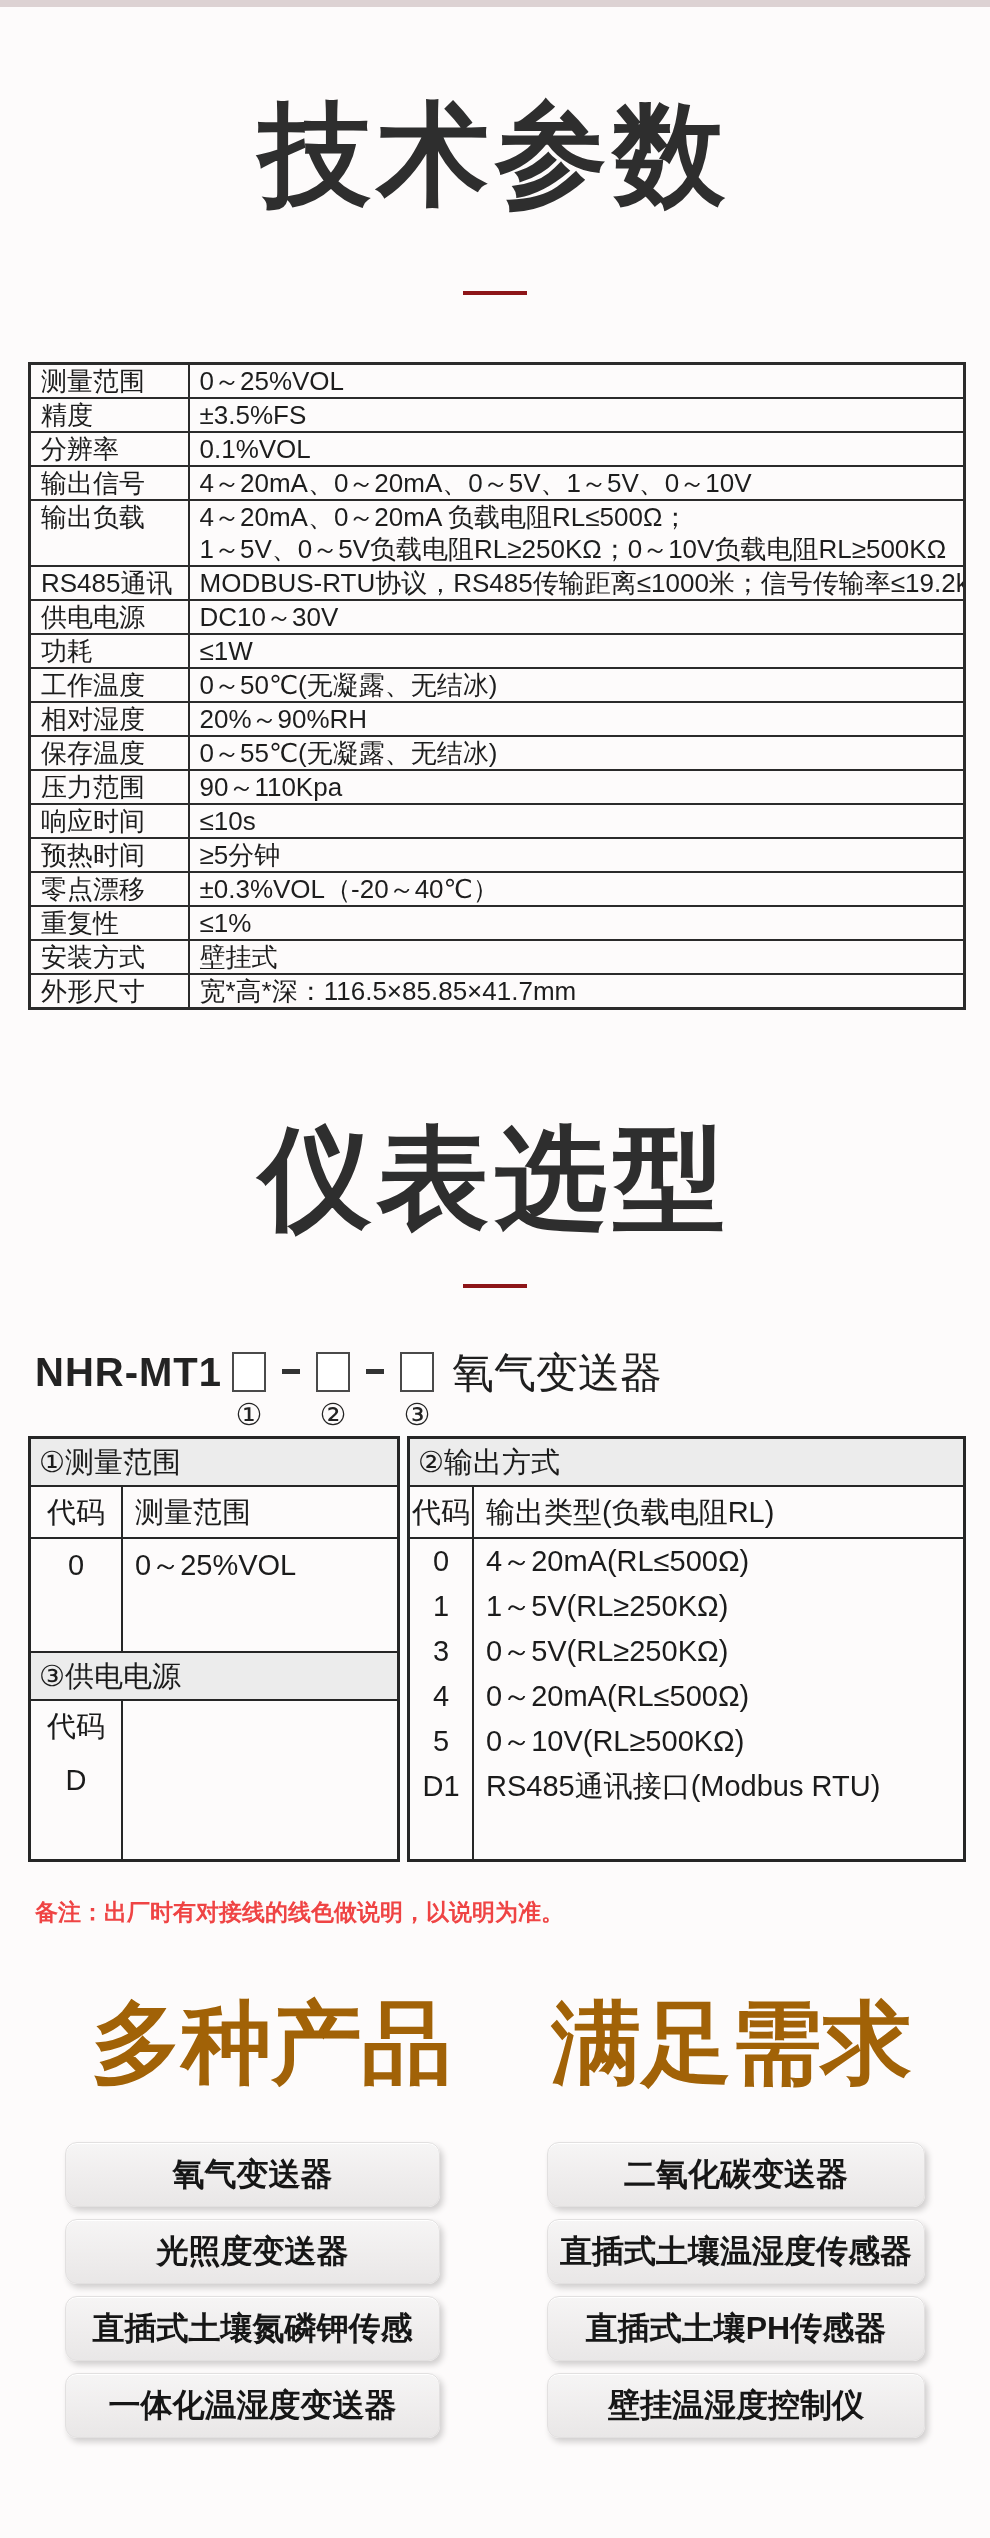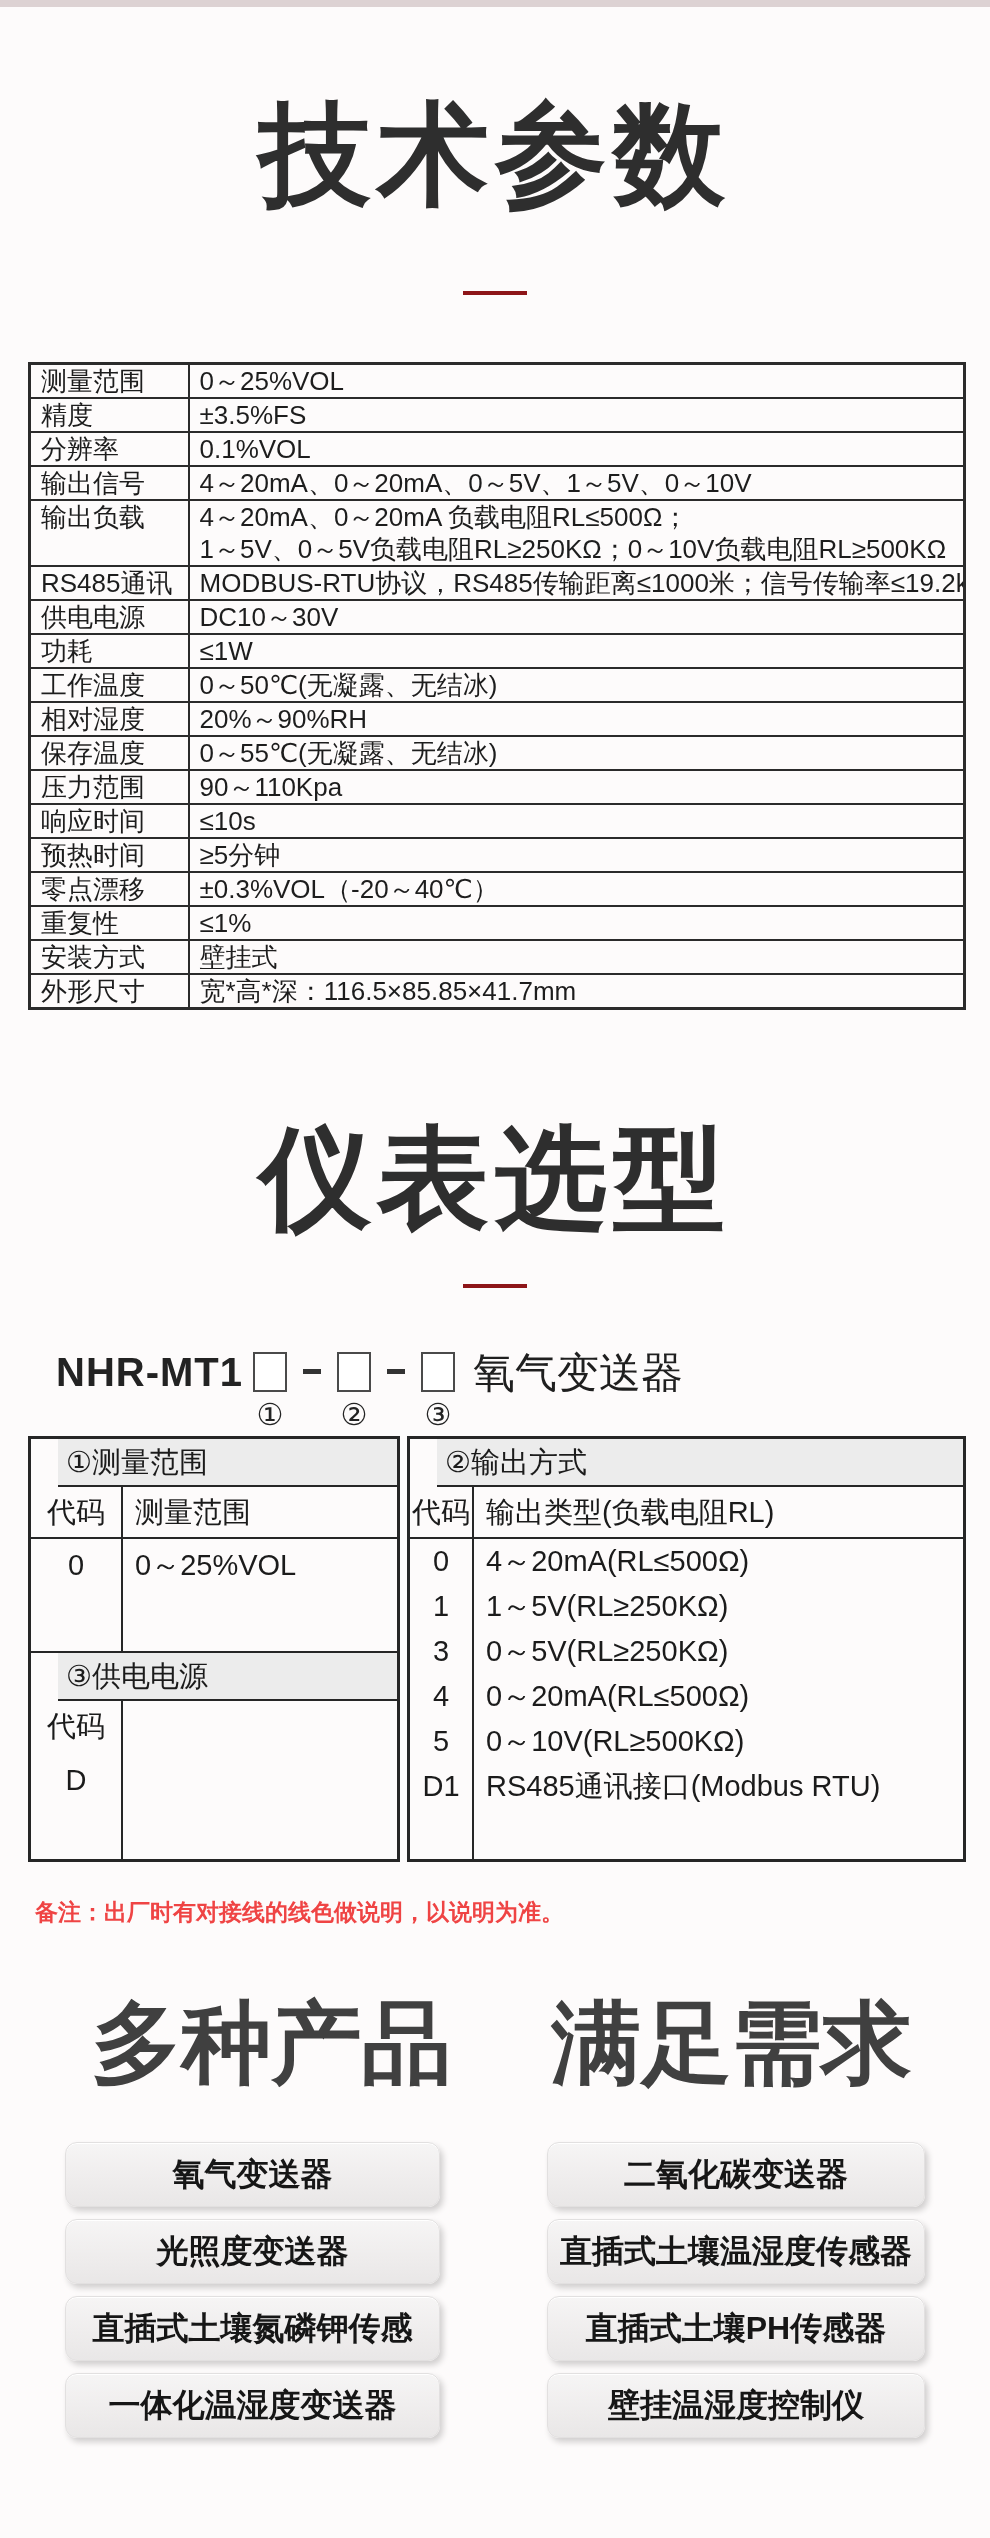--- a/index.html
+++ b/index.html
@@ -23,52 +23,52 @@
                border-collapse:collapse; table-layout:fixed;
                border:3px solid #2b2b2b; font-size:26px; font-weight:500; color:#1d1d1d; }
   table.spec td { border:2px solid #2b2b2b; height:32px; line-height:32px;
                   padding:0 10px; white-space:nowrap; overflow:hidden; }
   table.spec td.lbl { width:159px; }
   table.spec td .v2 { display:block; line-height:32px; }
   table.spec tr.twoline td { height:64px; }
   table.spec tr.twoline td.lbl { vertical-align:top; }
 
   
-  .model { position:absolute; top:1350px; left:35px; display:flex; align-items:flex-start;margin-left:21px; }
+  .model { position:absolute; top:1350px; left:35px; display:flex; align-items:flex-start; }
   .model .prefix { font-size:40px; font-weight:700; letter-spacing:1px; line-height:44px; color:#232323; margin-right:10px; }
   .slot { display:flex; flex-direction:column; align-items:center; }
   .slot .box { width:34px; height:40px; border:2px solid #4a4a4a; background:#fff; margin-top:2px; }
   .slot .num { font-size:30px; color:#232323; margin-top:8px; line-height:30px; }
   .model .dash { width:18px; height:5px; background:#333; margin:19px 16px 0 16px; }
   .model .suffix { font-size:42px; font-weight:500; line-height:46px; color:#1f1f1f; margin-left:18px; }
 
   
   .sel { position:absolute; top:1436px; left:28px; width:938px; height:426px; display:flex; gap:7px;
          font-size:29px; font-weight:500; color:#1b1b1b; }
   .panel { border:3px solid #262626; background:#fdfbfb; display:flex; flex-direction:column; }
   .panel.left { width:372px; }
   .panel.right { flex:1; }
-  .sel-h { height:48px; line-height:46px; background:#ececec; border-bottom:2px solid #262626; padding-left:8px;margin-left:27px; }
+  .sel-h { height:48px; line-height:46px; background:#ececec; border-bottom:2px solid #262626; padding-left:8px; }
   .sel-row { display:flex; border-bottom:2px solid #262626; }
   .c1 { border-right:2px solid #262626; display:flex; flex-direction:column; align-items:center; }
   .lc1 { width:92px; } .rc1 { width:64px; }
   .c2 { flex:1; padding-left:12px; }
   .sub { height:52px; } .sub .c1,.sub .c2 { justify-content:center; line-height:50px; }
   .data1 { height:114px; } .data1 .c1,.data1 .c2 { line-height:48px; padding-top:2px; }
   .lbot { flex:1; display:flex; }
   .lbot .line1 { height:50px; line-height:50px; }
   .lbot .line2 { height:58px; line-height:58px; }
   .rdata { flex:1; display:flex; }
   .rdata .cell { height:45px; line-height:45px; }
 
   .note { position:absolute; top:1897px; left:35px; font-size:23px; font-weight:600; color:#ef4444; }
 
   
   .t3 { position:absolute; top:1996px; left:0; width:990px; display:flex; justify-content:center;
-        gap:100px; font-size:90px; font-weight:900; color:#404040; line-height:1.05;padding-left:13px; }
+        gap:100px; font-size:90px; font-weight:900; color:#a16207; line-height:1.05;padding-left:13px; }
   .prod-grid { position:absolute; top:2142px; left:65px; width:860px;
                display:grid; grid-template-columns:375px 378px; justify-content:space-between; row-gap:12px; }
   .pbtn { height:65px; border-radius:12px; border:1px solid #e2e0e0;
           background:linear-gradient(180deg,#f6f5f5 0%,#efeded 55%,#e9e7e7 100%);
           box-shadow:3px 4px 6px rgba(0,0,0,0.18), inset 0 1px 0 #ffffff;
           display:flex; align-items:center; justify-content:center;
           font-size:32px; font-weight:700; color:#161616; cursor:pointer; }
 </style>
 </head>
 <body>

